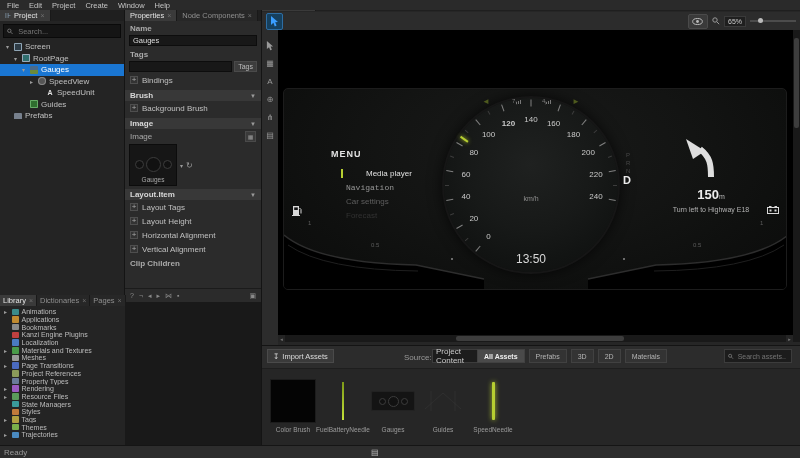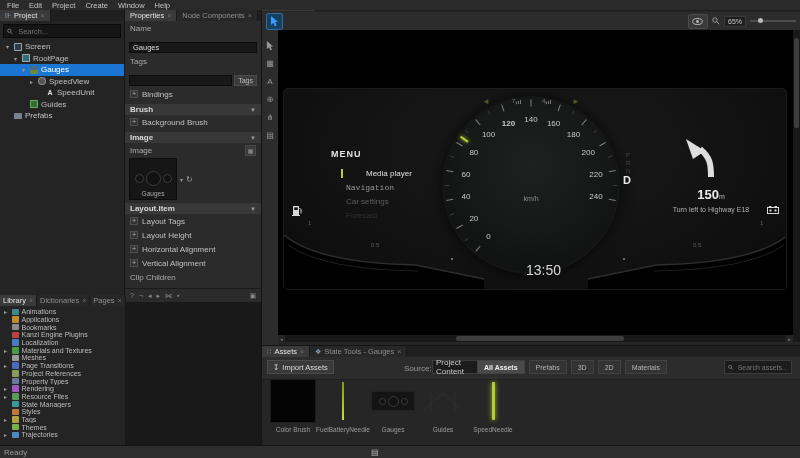--- a/index.html
+++ b/index.html
@@ -36,21 +36,21 @@
   .ico-text{background:transparent;color:#e0e0e0;}
   .ico-guides{background:#2f6e2f;box-shadow:inset 0 0 0 1px #6a6;}
   .ico-folder{background:#77808d;height:6px;border-radius:1px 1px 0 0;}
   
   .properties-panel{position:absolute;left:125px;top:10px;width:137px;height:292px;background:#2b2b2b;
                     border-right:1px solid #141414;box-sizing:border-box;display:flex;flex-direction:column;}
   .pbody{flex:1;overflow:hidden;}
   .sect{height:11px;background:#383838;margin-top:3px;display:flex;align-items:center;
         justify-content:space-between;padding:0 5px;font-weight:bold;color:#d8d8d8;}
   .sect .chev{color:#9a9a9a;font-size:6px;}
-  .plabel{padding:3px 5px 8px;color:#aaa;}
+  .plabel{padding:3px 5px 1px;color:#aaa;font-weight:bold;}
   input.raw{background:#181818;border:1px solid #0d0d0d;color:#ddd;font-size:7.5px;outline:0;
             font-family:"Liberation Sans",sans-serif;height:11px;box-sizing:border-box;padding:0 3px;}
   .tagsrow{display:flex;gap:2px;margin:1px 4px;}
   .tagsrow input{flex:1;min-width:0;}
   .tagsbtn{height:11px;background:#3d3d3d;border:1px solid #4a4a4a;color:#bbb;font-size:7px;
            display:flex;align-items:center;padding:0 3px;box-sizing:border-box;}
   .plusrow{display:flex;align-items:center;gap:4px;padding:2.5px 5px;color:#c0c0c0;}
   .plusbox{width:8px;height:8px;background:#333;border:1px solid #4e4e4e;color:#aaa;font-size:8px;
            line-height:6px;text-align:center;flex:0 0 auto;box-sizing:border-box;}
   .imgrow{display:flex;justify-content:space-between;align-items:center;padding:2px 5px 0;color:#aaa;}
@@ -113,21 +113,21 @@
   .st-active{color:#e0e0e0;margin-left:20px;} .st-normal{color:#979797;} .st-dim{color:#5e5e5e;} .st-faint{color:#323232;}
   .sigarrow{position:absolute;top:8px;font-size:8px;color:#4e5a1e;}
   .siggroup{position:absolute;top:9px;display:flex;align-items:flex-end;gap:1px;color:#787878;font-size:6px;}
   .sigbar{width:1px;background:#787878;display:inline-block;}
   .gearopt{position:absolute;left:342px;font-size:6px;color:#474747;}
   .gearsel{position:absolute;left:339px;top:85px;font-size:11px;font-weight:bold;color:#ececec;}
   .navdist{position:absolute;left:397px;top:98px;width:60px;text-align:center;color:#ececec;
            font-size:13px;font-weight:bold;}
   .navdist .u{font-size:7px;font-weight:normal;color:#bbb;}
   .navinstr{position:absolute;left:372px;top:117px;width:110px;text-align:center;font-size:7px;color:#b2b2b2;}
-  .ctime{position:absolute;left:217px;top:173px;width:60px;text-align:right;font-size:14px;color:#d8d8d8;}
+  .ctime{position:absolute;left:217px;top:163px;width:60px;text-align:center;font-size:12px;color:#d8d8d8;}
   .cdot{position:absolute;width:2px;height:2px;border-radius:50%;background:#8a8a8a;}
   .scale-num{position:absolute;font-size:6px;color:#5c5c5c;}
   .bezel{position:absolute;left:0;top:0;}
   
   .assets-panel{position:absolute;left:262px;top:345px;width:538px;height:100px;background:#262626;
                 border-top:1px solid #141414;box-sizing:border-box;}
   .a-toolbar{position:relative;height:22px;background:#2c2c2c;border-bottom:1px solid #1e1e1e;}
   .importbtn{position:absolute;left:5px;top:3px;height:14px;background:#3a3a3a;border:1px solid #4a4a4a;
              color:#ddd;display:flex;align-items:center;gap:3px;padding:0 5px;font-size:7.5px;box-sizing:border-box;}
   .srclabel{position:absolute;left:142px;top:7px;color:#999;}
@@ -575,32 +575,20 @@
       <div class="arr" style="left:0;">◂</div>
       <div class="thumb"></div>
       <div class="arr" style="right:0;">▸</div>
     </div>
     <div class="vscroll">
       <div class="thumb"></div>
     </div>
   </div>
 
   <div class="assets-panel">
-    <div class="tabrow">
-        <div class="tab active">
-          <span class="ticon">∷</span>
-          <span>Assets</span>
-          <span class="x">×</span>
-        </div>
-        <div class="tab">
-          <span class="ticon">❖</span>
-          <span>State Tools - Gauges</span>
-          <span class="x">×</span>
-        </div>
-      </div>
     <div class="a-toolbar">
       <div class="importbtn">
         <span>↧</span>
         <span>Import Assets</span>
       </div>
       <span class="srclabel">Source:</span>
       <div class="srcdrop">
         <span>Project Content</span>
         <span style="font-size:6px;color:#999;">▾</span>
       </div>

